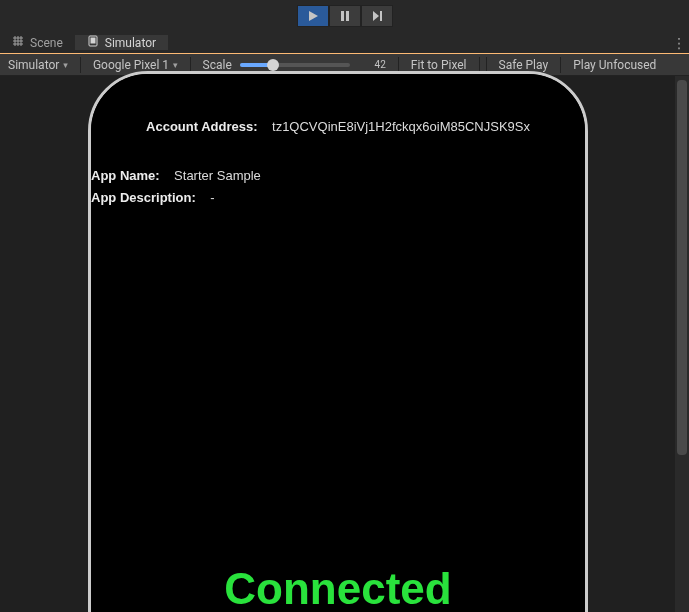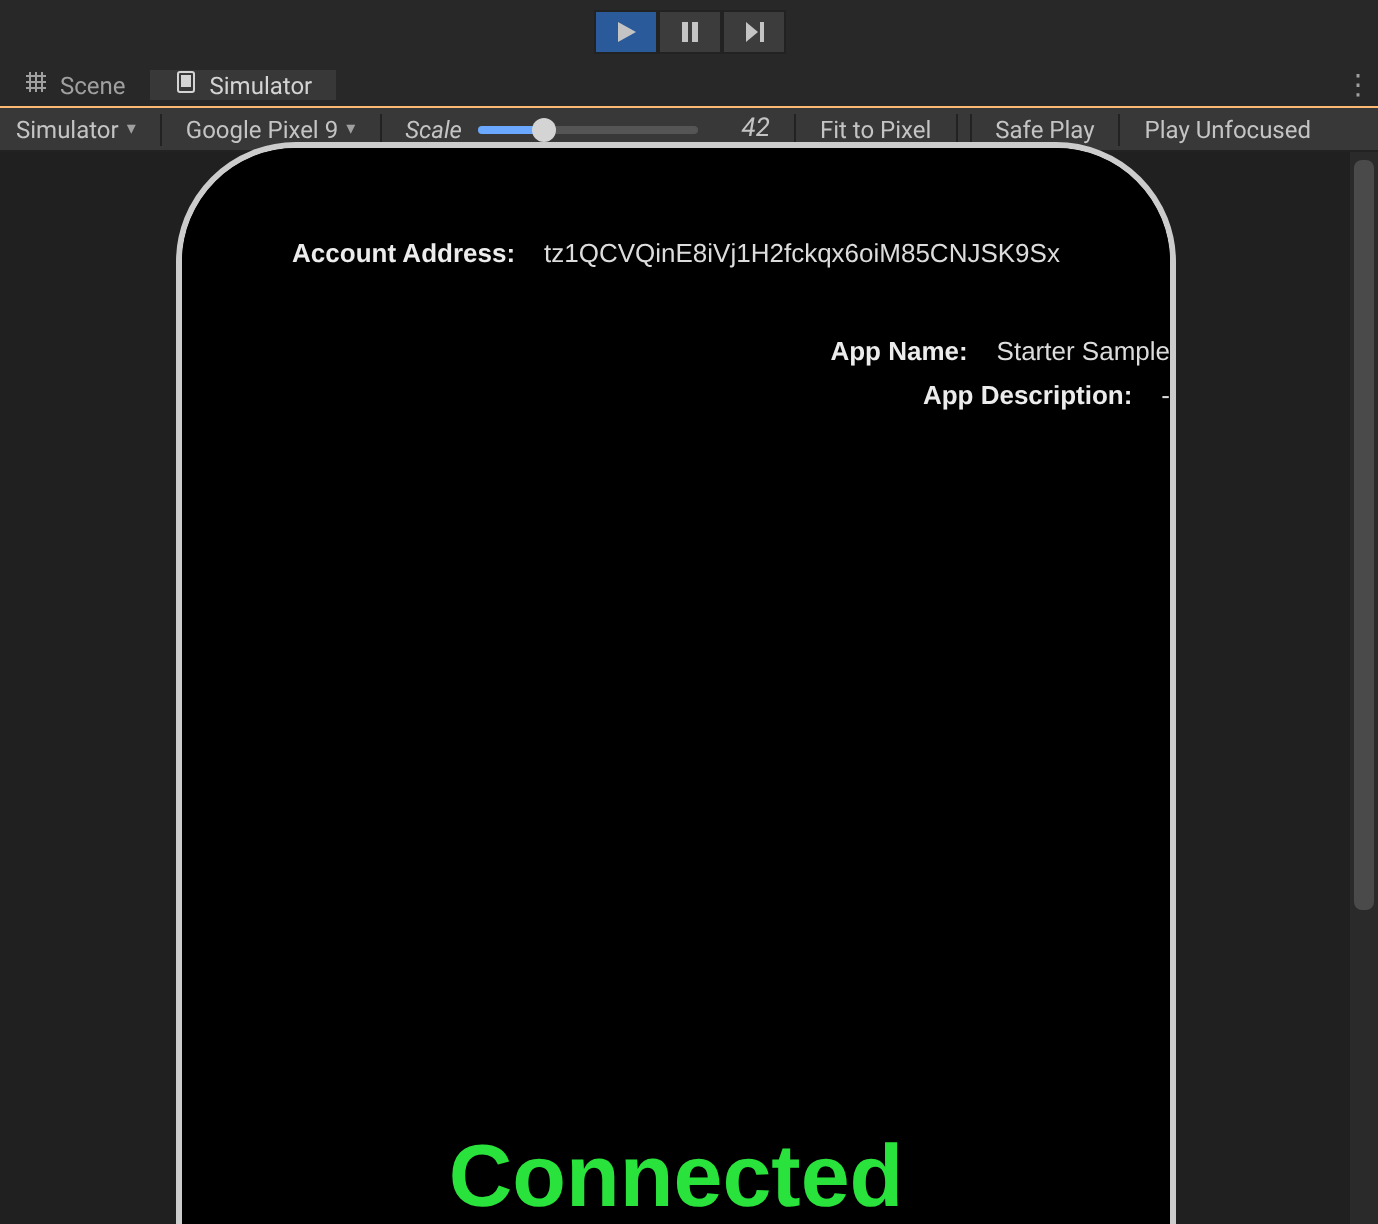--- a/index.html
+++ b/index.html
@@ -129,21 +129,21 @@
     top: 50%;
     width: 12px; height: 12px;
     border-radius: 50%;
     background: #d4d4d4;
     transform: translate(-50%, -50%);
     left: 30%;
   }
   .scale-value {
     width: 28px;
     text-align: right;
-    font-size: 13px;
+    font-size: 10px;
   }
   .rotate-icons { display: flex; gap: 2px; }
   .rotate-icons svg { width: 14px; height: 14px; fill: none; stroke: #c4c4c4; stroke-width: 2; }
 
   
   .viewport {
     position: relative;
     height: calc(612px - 32px - 22px - 22px);
     background: #202020;
   }
@@ -197,21 +197,21 @@
     display: block;
     margin: 2px 0;
     white-space: nowrap;
     overflow: hidden;
   }
   .info-block-2 {
     position: absolute;
     top: 90px;
     left: 0;
     right: 0;
-    text-align: right;
+    text-align: left;
     font-size: 13px;
     line-height: 1.5;
   }
   .info-label {
     font-weight: bold;
     color: #ececec;
   }
   .info-value {
     font-weight: normal;
     color: #dcdcdc;
@@ -273,25 +273,25 @@
   <div class="menu-dots">⋮</div>
 </div>
 
 <div class="toolbar">
   <div class="tb-item">
     <span>Simulator</span>
     <span class="caret">▾</span>
   </div>
   <div class="sep"></div>
   <div class="tb-item">
-    <span>Google Pixel 9</span>
+    <span>Google Pixel 1</span>
     <span class="caret">▾</span>
   </div>
   <div class="sep"></div>
-  <div class="tb-item" style="gap:8px;font-style:italic;">
+  <div class="tb-item" style="gap:8px;">
     <span>Scale</span>
     <div class="slider-wrap">
       <div class="slider">
         <div class="fill"></div>
         <div class="thumb"></div>
       </div>
     </div>
     <span class="scale-value">42</span>
   </div>
   <div class="sep"></div>

